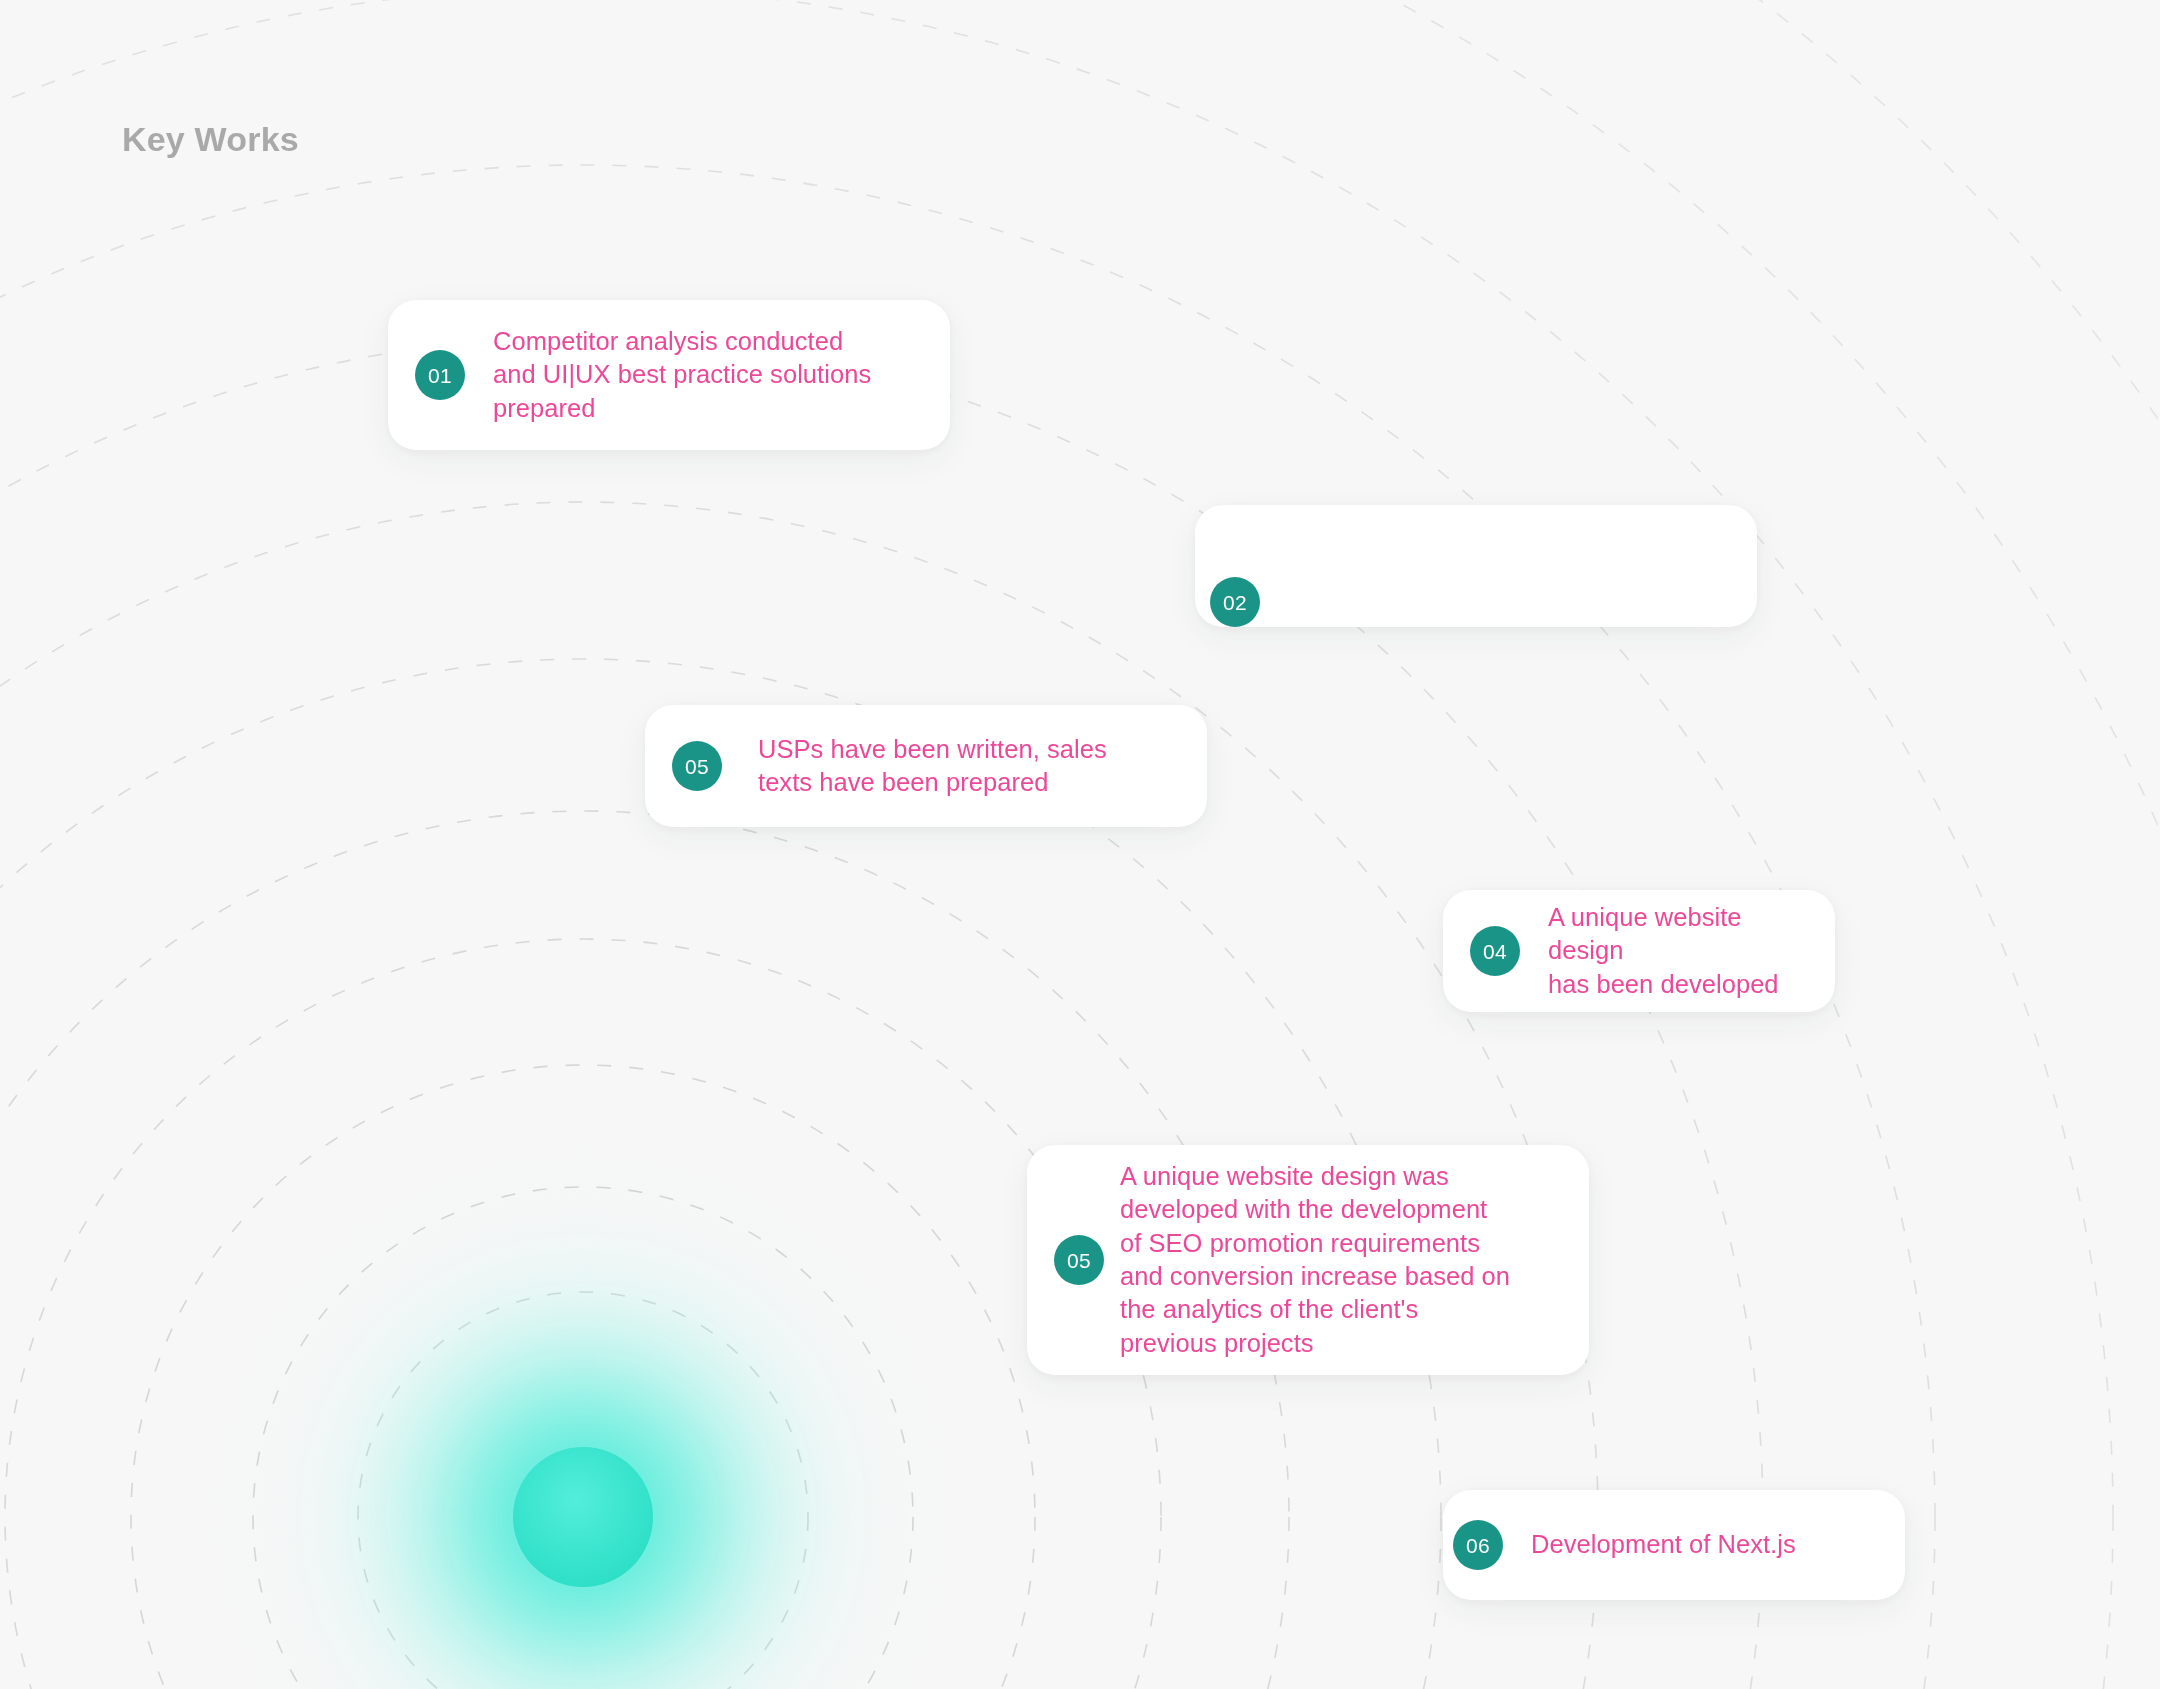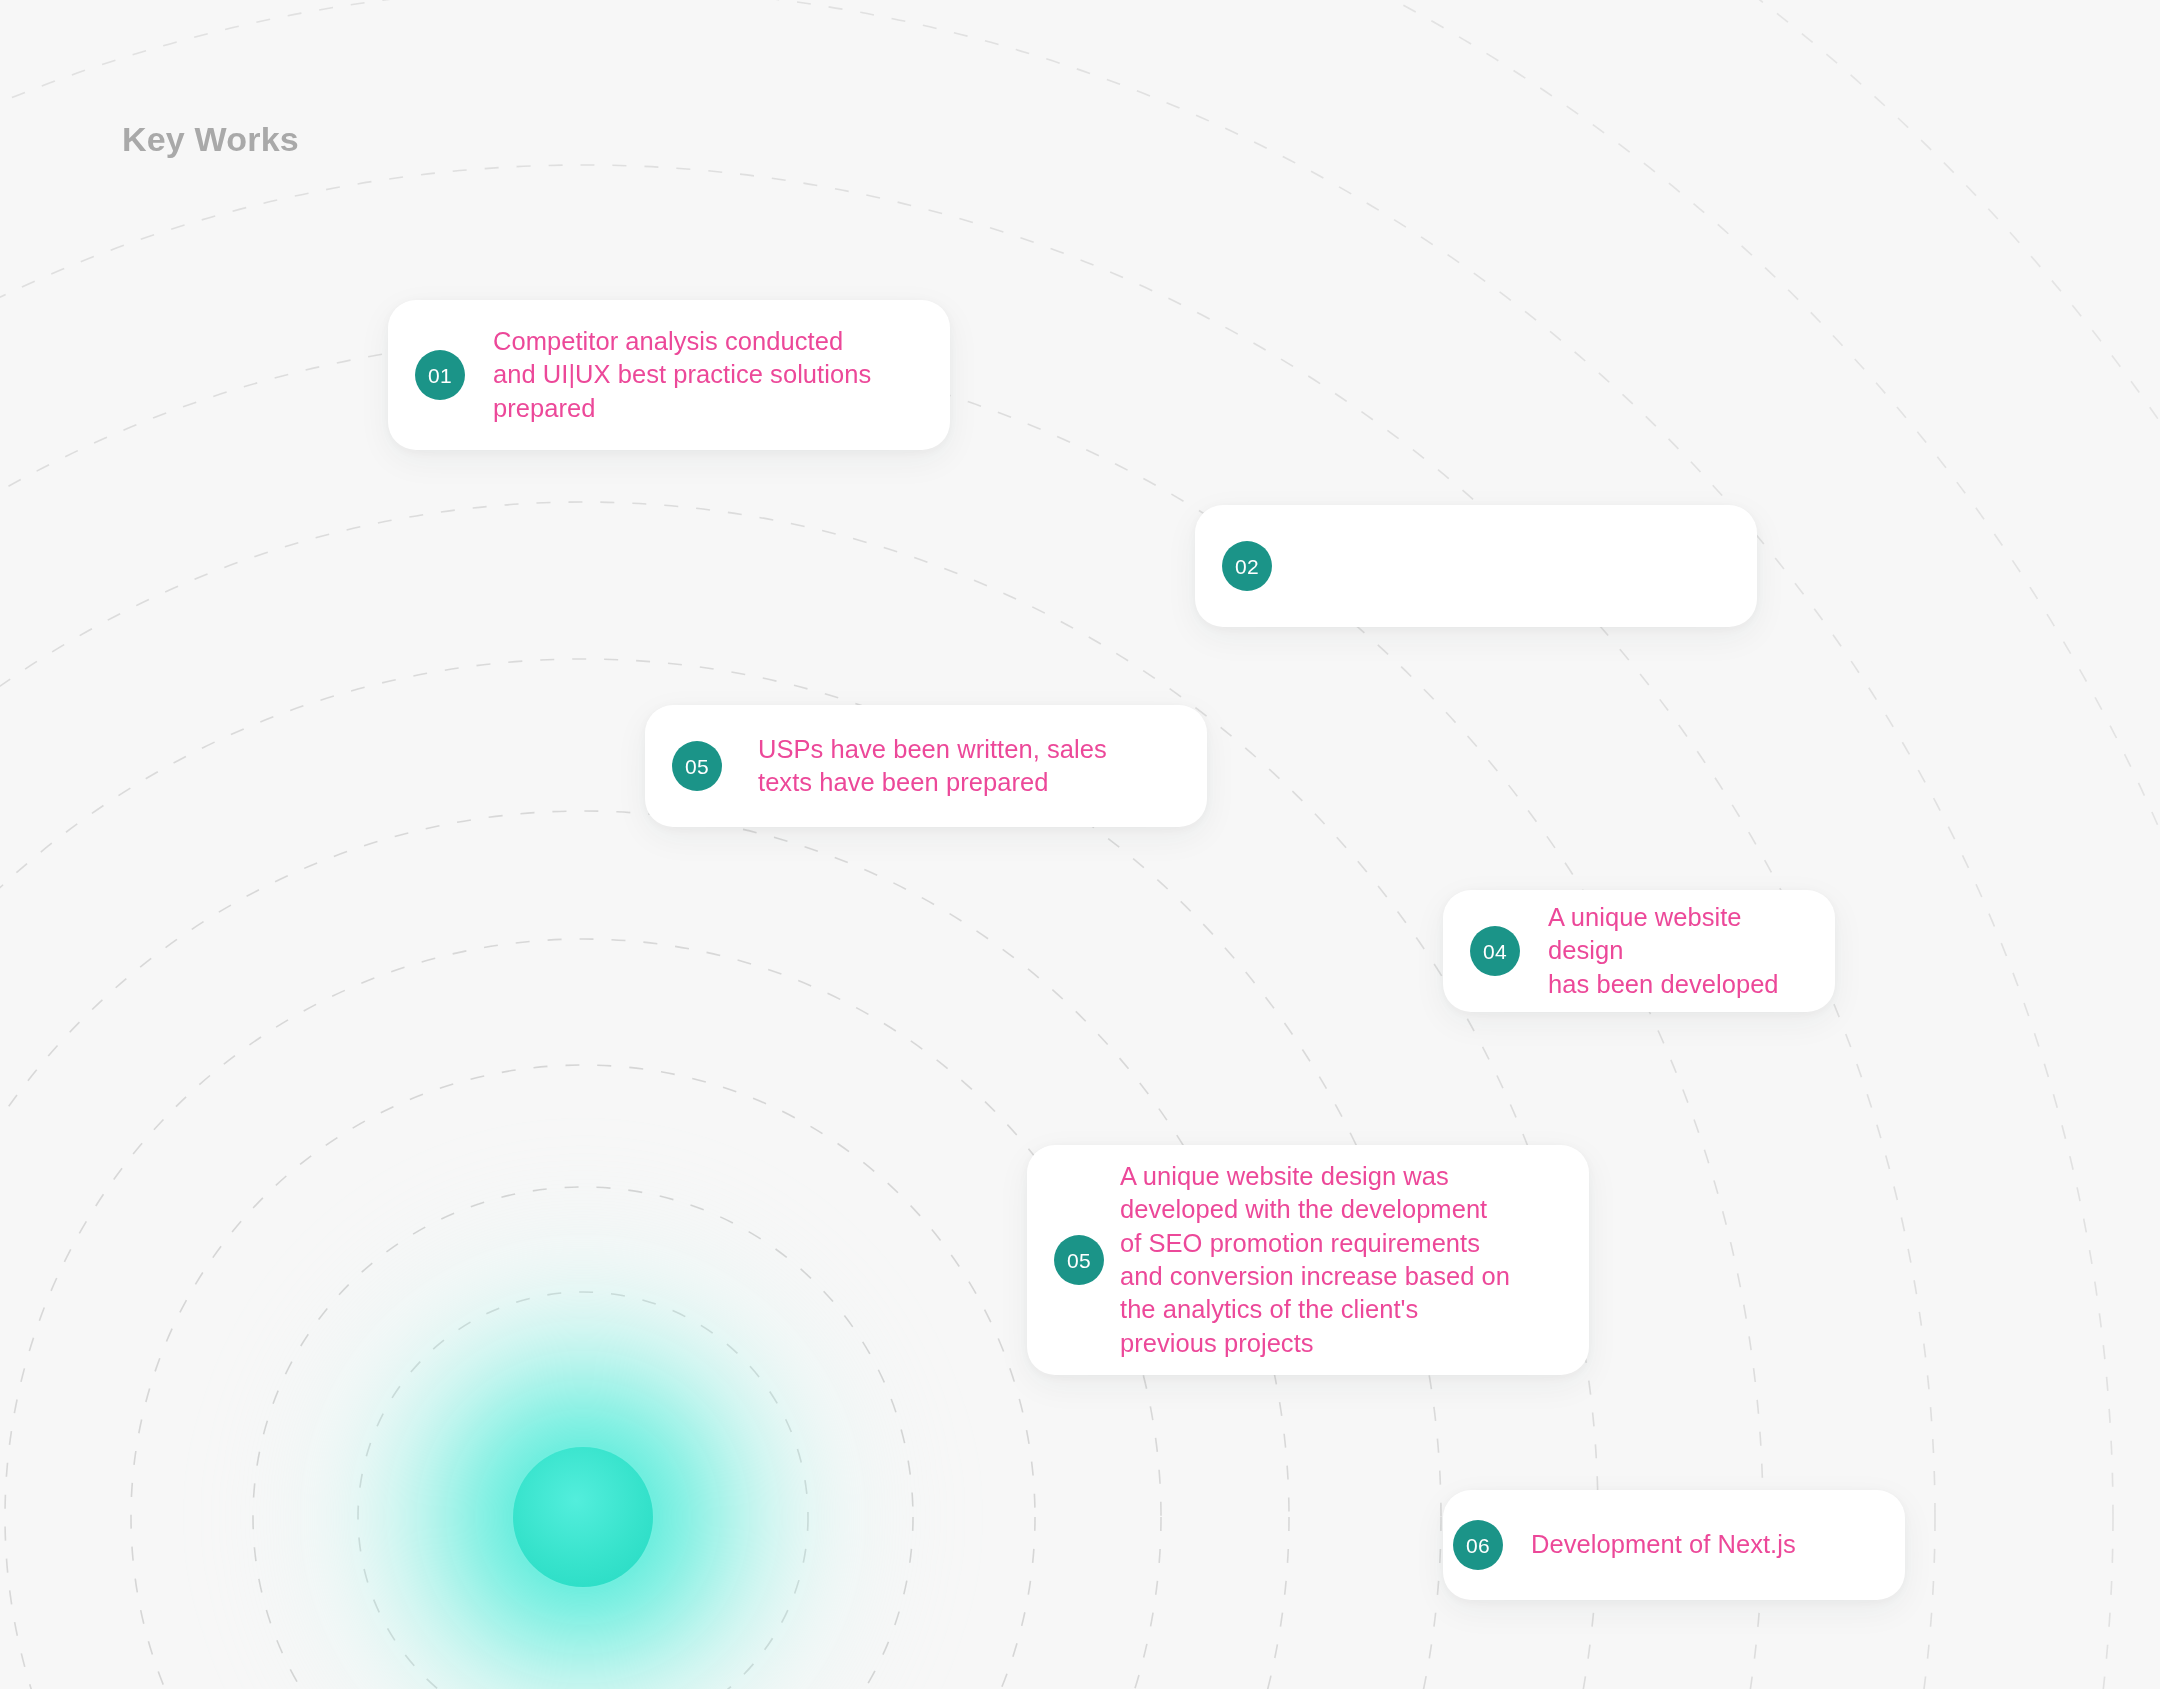--- a/index.html
+++ b/index.html
@@ -86,21 +86,21 @@
     font-size:25.5px;
     line-height:1.31;
     white-space:pre-line;
     letter-spacing:0.05px;
   }
 
   
   #card-01 { left:388px;  top:300px;  width:562px; height:150px; padding:0 30px 0 27px; }
   #card-01 .card-text { margin-left:28px; }
 
-  #card-02 { left:1195px; top:505px;  width:562px; height:122px; padding:0 30px 0 27px; }
+  #card-02 { left:1195px; top:505px;  width:562px; height:122px; padding:0 30px 0 15px;align-items:flex-end; }
   #card-02 .card-text { margin-left:28px; }
 
   #card-03 { left:645px;  top:705px;  width:562px; height:122px; padding:0 30px 0 27px; }
   #card-03 .card-text { margin-left:36px; }
 
   #card-04 { left:1443px; top:890px;  width:392px; height:122px; padding:0 30px 0 27px; }
   #card-04 .card-text { margin-left:28px; }
 
   #card-05 { left:1027px; top:1145px; width:562px; height:230px; padding:0 30px 0 27px; }
   #card-05 .card-text { margin-left:16px; }

